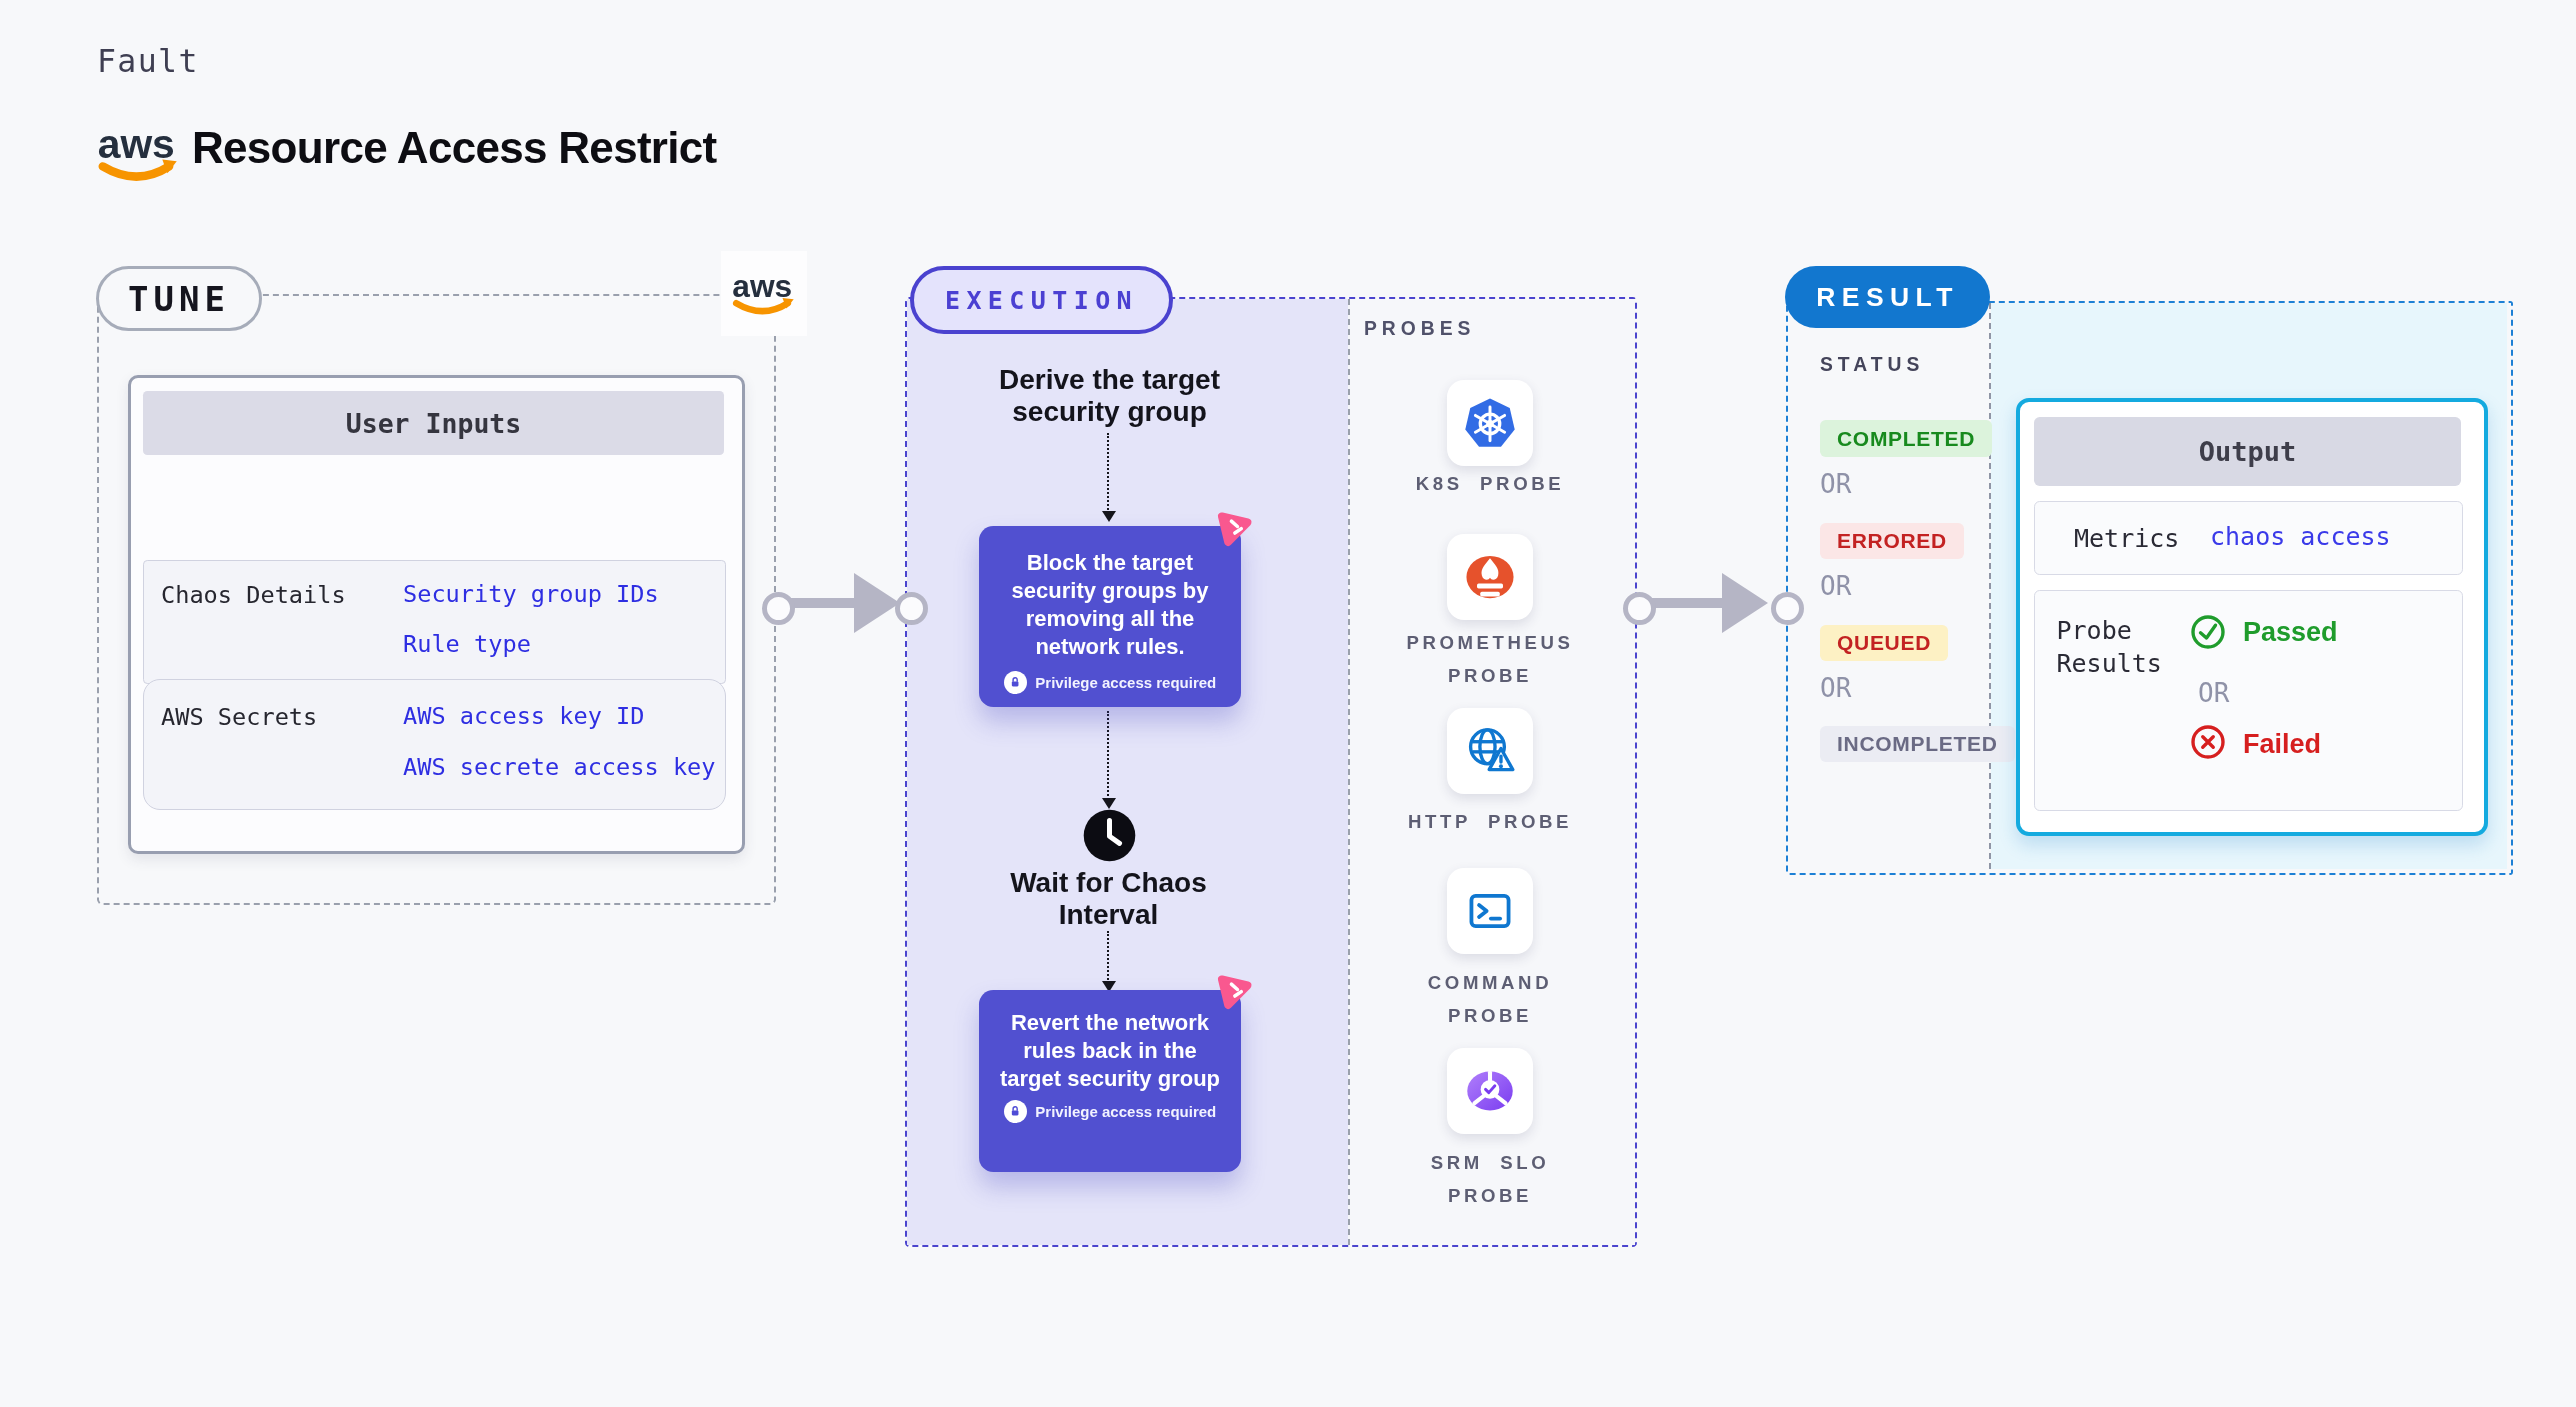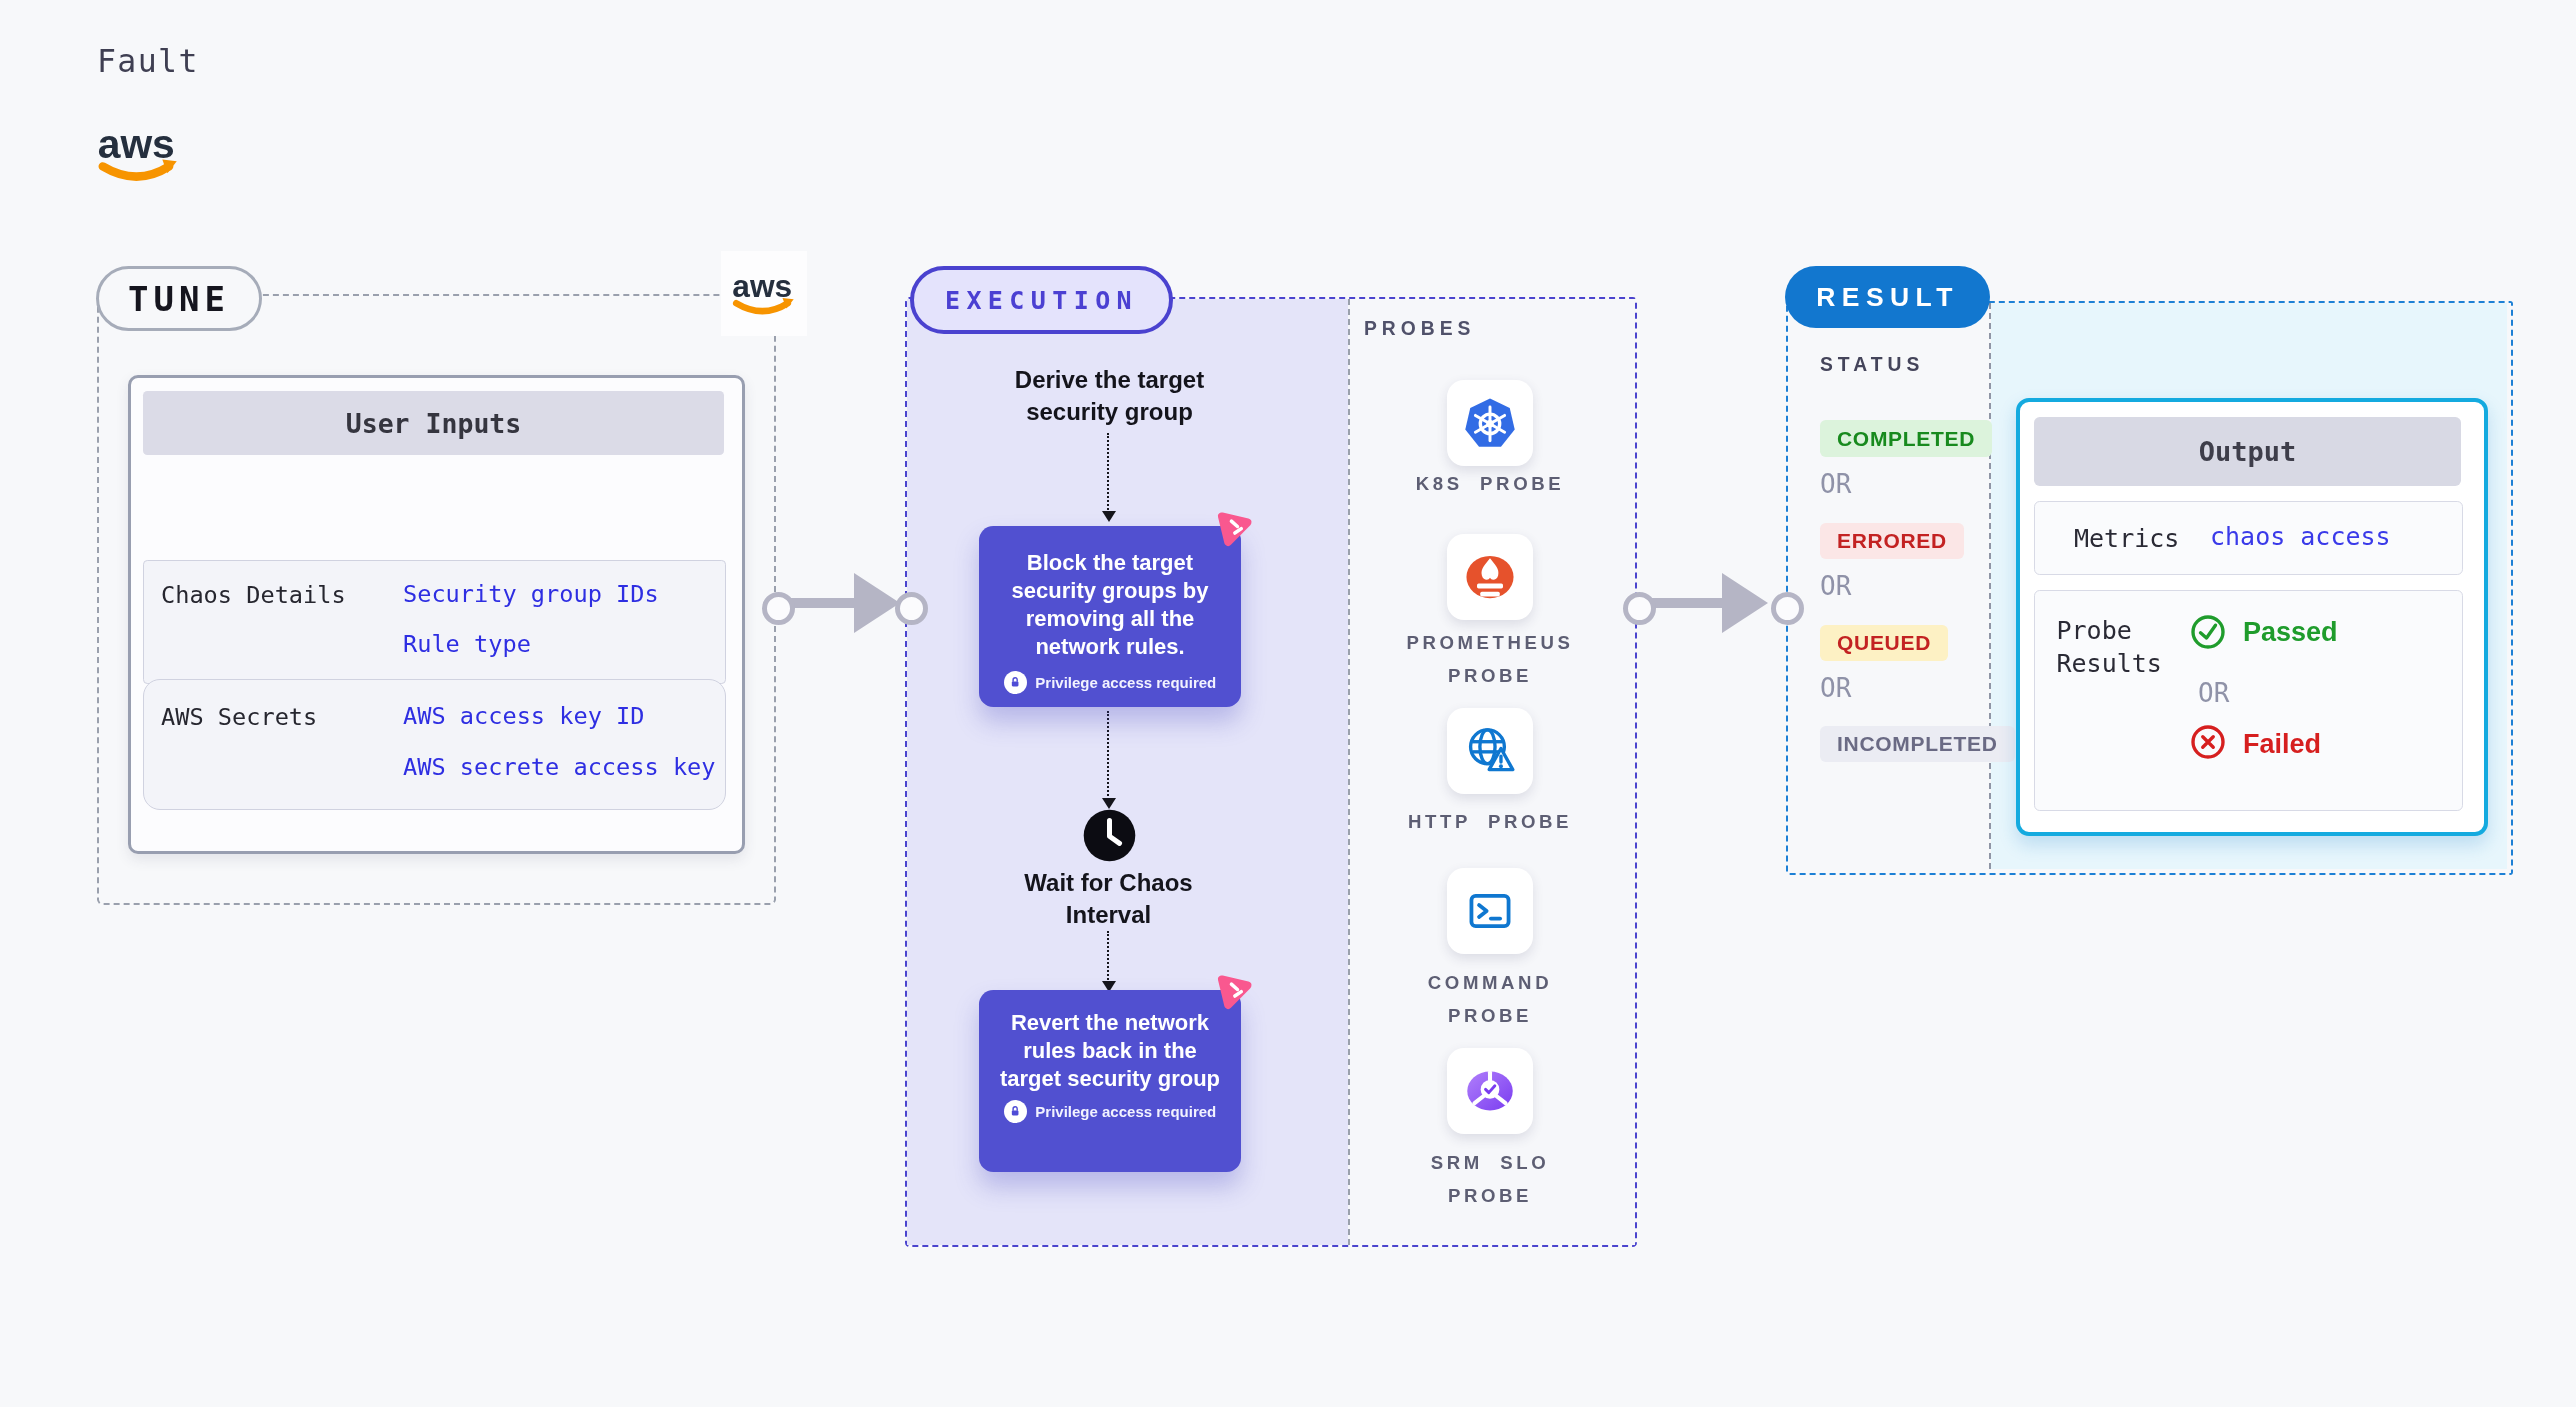--- a/index.html
+++ b/index.html
@@ -40,21 +40,21 @@
   .shaft{height:10px;background:#b5b5c5;border-radius:2.1px;}
   .ahead{width:0;height:0;border-top:30px solid transparent;border-bottom:30px solid transparent;
          border-left:46px solid #b5b5c5;}
   .aknob{width:23px;height:23px;border:5px solid #b5b5c5;border-radius:50%;background:#fbfbfd;z-index:3;}
 
   
   .exec-box{left:905px;top:297px;width:728px;height:946px;border:2.1px dashed #4b44ce;border-radius:4.3px;}
   .exec-left{position:absolute;left:0;top:0;width:441px;height:100%;background:#e4e4f9;}
   .exec-right{position:absolute;left:441px;top:0;right:0;height:100%;background:#f6f7fa;
               border-left:2.1px dashed #9aa0ad;}
-  .flow-text{font-weight:bold;font-size:24px;line-height:31.5px;color:#14141c;}
+  .flow-text{font-weight:bold;font-size:28px;line-height:31.5px;color:#14141c;}
   .dotline{width:0;border-left:2.9px dotted #15151c;}
   .dothead{width:0;height:0;border-left:7.2px solid transparent;border-right:7.2px solid transparent;
            border-top:11.5px solid #15151c;}
   .chaos-card{width:262px;background:#5150d0;border-radius:14.3px;box-shadow:0 14.3px 24px rgba(70,70,190,.28);
               color:#fff;z-index:2;}
   .chaos-card .txt{font-weight:bold;font-size:22px;line-height:28px;text-align:center;color:#fff;}
   .priv{display:flex;align-items:center;justify-content:center;gap:8.6px;margin-top:10px;}
   .priv-circle{width:23px;height:23px;border-radius:50%;background:#fff;display:flex;align-items:center;justify-content:center;}
   .priv-txt{font-size:15px;font-weight:bold;color:#f2f2ff;}
   .pink-ico{z-index:3;}
@@ -90,20 +90,21 @@
 
   <div class="abs eyebrow mono">Fault</div>
 
   <div class="abs" style="left:96px;top:120px;width:85px;height:69px;">
     <svg width="85" height="69" viewBox="0 0 100 72">
       <text x="2" y="40" font-size="48" font-weight="bold" fill="#252f3e" font-family="Liberation Sans, sans-serif">aws</text>
       <path d="M8 50 Q 48 74 86 50" stroke="#f79400" stroke-width="10" fill="none" stroke-linecap="round"></path>
       <path d="M78 42 L95 44 L84 58 Z" fill="#f79400"></path>
     </svg>
   </div>
+  <div class="abs page-title">Resource Access Restrict</div>
 
   <div class="abs tune-box"></div>
   <div class="abs pill tune-pill mono">TUNE</div>
 
   <div class="abs corner-logo">
     <svg width="66" height="54" viewBox="0 0 100 72">
       <text x="2" y="40" font-size="48" font-weight="bold" fill="#252f3e" font-family="Liberation Sans, sans-serif">aws</text>
       <path d="M8 50 Q 48 74 86 50" stroke="#f79400" stroke-width="10" fill="none" stroke-linecap="round"></path>
       <path d="M78 42 L95 44 L84 58 Z" fill="#f79400"></path>
     </svg>

